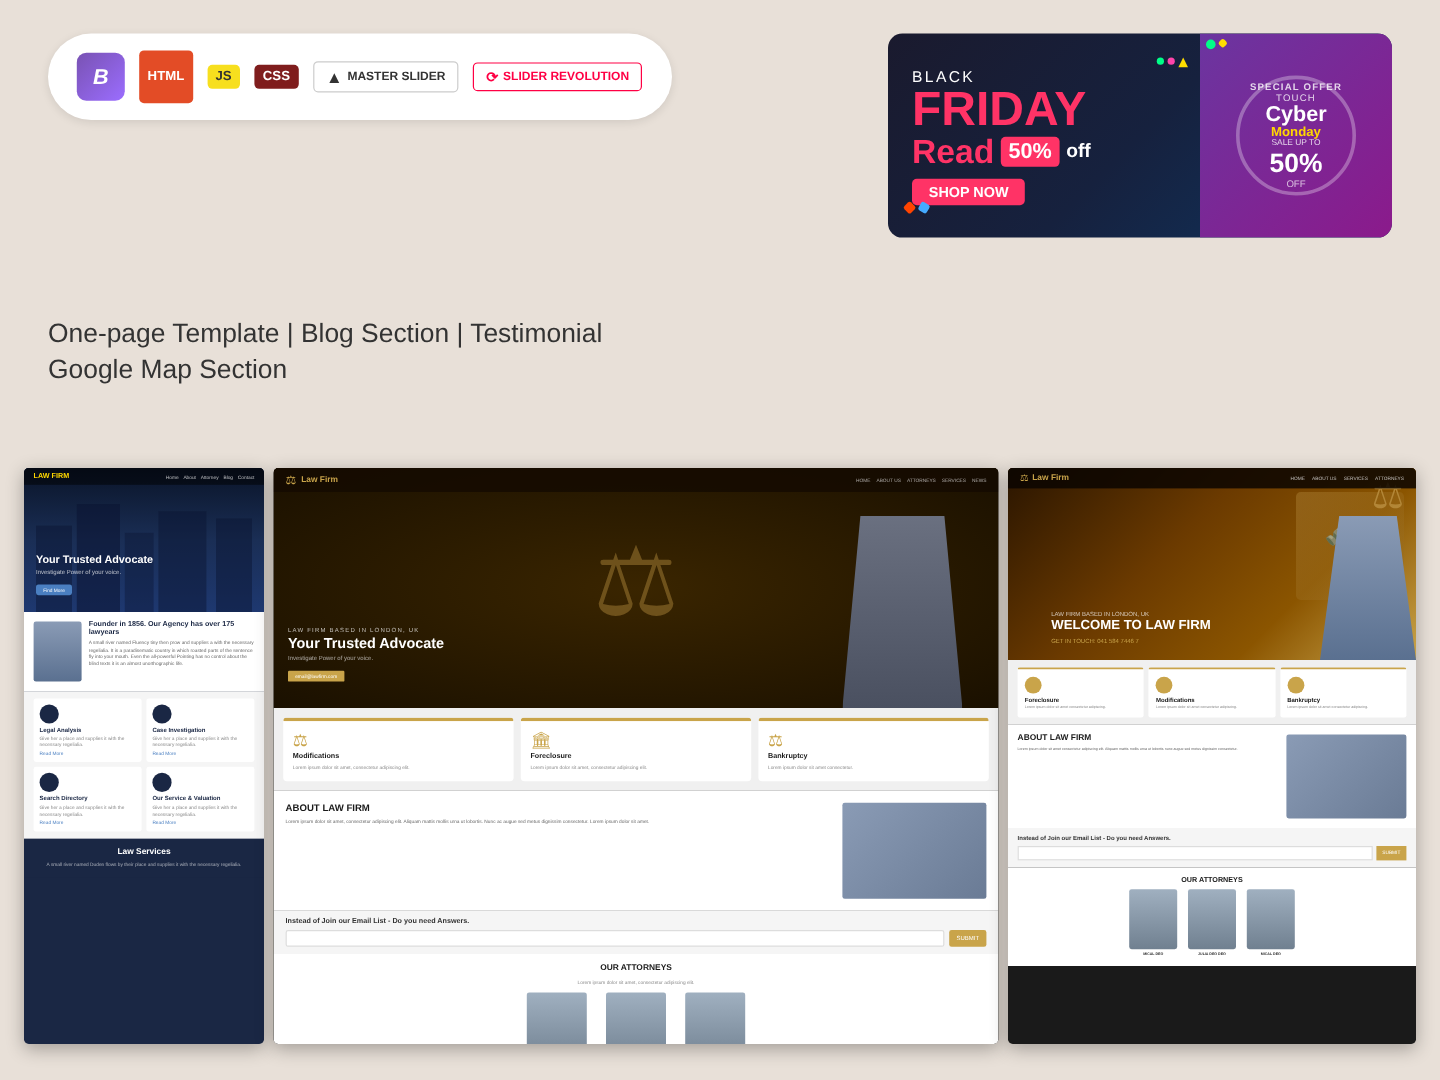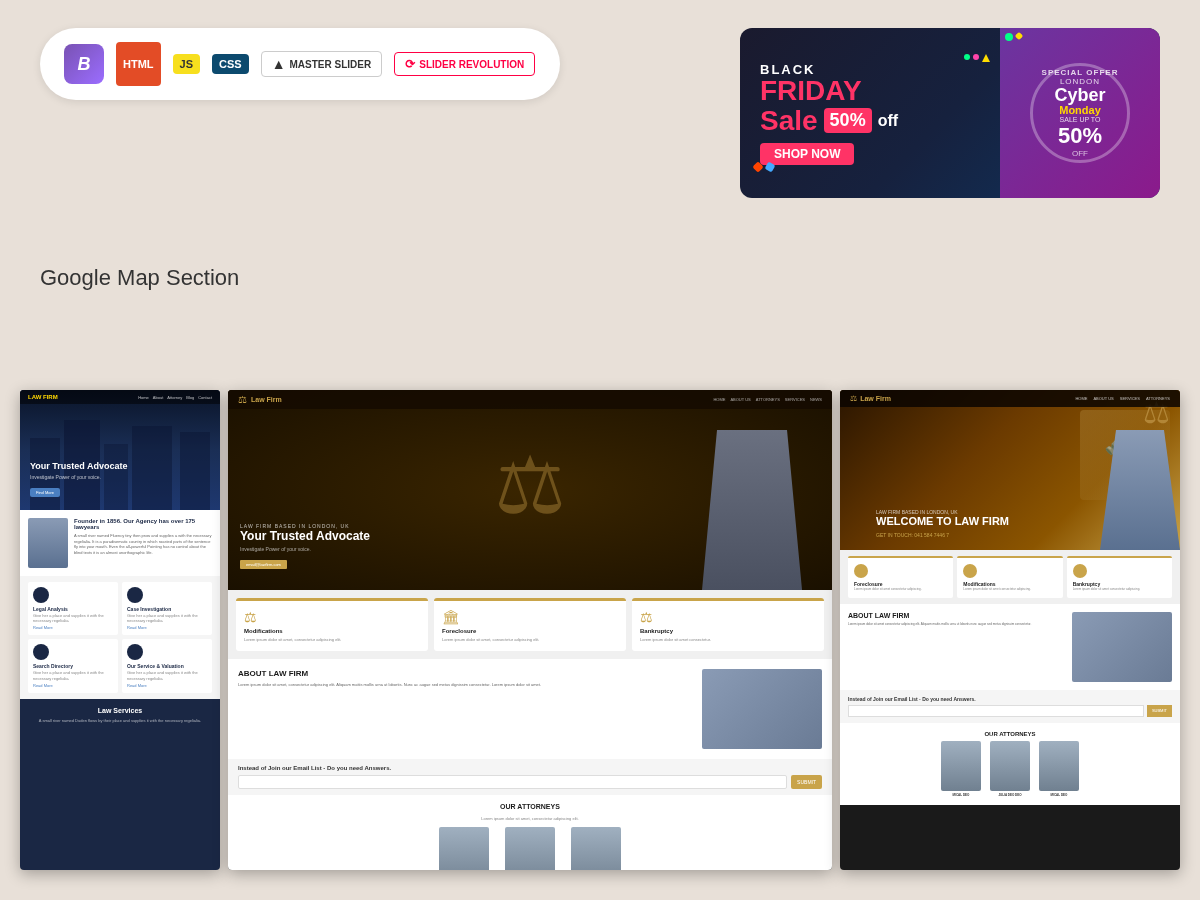--- a/index.html
+++ b/index.html
@@ -73,21 +73,21 @@
     .badge-js {
       background: #f7df1e;
       color: #333;
       font-weight: 900;
       font-size: 11px;
       padding: 4px 7px;
       border-radius: 4px;
     }
 
     .badge-css {
-      background: #0c4a6e;
+      background: #7f1d1d;
       color: white;
       font-weight: 900;
       font-size: 11px;
       padding: 4px 7px;
       border-radius: 4px;
     }
 
     .badge-master {
       display: flex;
       align-items: center;
@@ -164,28 +164,28 @@
 
     .bf-left {
       flex: 1;
       padding: 16px 20px;
       position: relative;
     }
 
     .bf-black {
       color: #fff;
       font-size: 13px;
-      font-weight: 700;
+      font-weight: 400;
       letter-spacing: 2px;
       text-transform: uppercase;
     }
 
     .bf-friday {
       color: #ff3366;
-      font-size: 28px;
+      font-size: 40px;
       font-weight: 900;
       line-height: 1;
       text-transform: uppercase;
     }
 
     .bf-sale {
       color: #ff3366;
       font-size: 28px;
       font-weight: 900;
       display: flex;
@@ -727,20 +727,21 @@
         <span>MASTER SLIDER</span>
       </div>
       <div class="badge-slider">
         <span style="font-size:12px;">⟳</span>
         <span>SLIDER REVOLUTION</span>
       </div>
     </div>
   </div>
 
   <div class="features-text">
+    <div class="features-line1">One-page Template  |  Blog Section  |  Testimonial</div>
     <div class="features-line2">Google Map Section</div>
   </div>
 
 
   <div class="bf-banner">
 
     <div class="bf-left">
       
       <div style="position:absolute;top:8px;right:10px;display:flex;gap:3px;">
         <div style="width:6px;height:6px;background:#00ff88;border-radius:50%;"></div>
@@ -748,35 +749,35 @@
         <div class="shape-triangle" style="border-bottom-color:#ffdd00;width:0;height:0;border-left:4px solid transparent;border-right:4px solid transparent;border-bottom:8px solid #ffdd00;"></div>
       </div>
       <div style="position:absolute;bottom:10px;left:14px;display:flex;gap:4px;">
         <div style="width:8px;height:8px;background:#ff4400;border-radius:2px;transform:rotate(45deg);"></div>
         <div style="width:8px;height:8px;background:#44aaff;border-radius:2px;transform:rotate(30deg);"></div>
       </div>
 
       <div class="bf-black">BLACK</div>
       <div class="bf-friday">FRIDAY</div>
       <div class="bf-sale">
-        <span>Sale</span>
+        <span>Read</span>
         <span class="bf-percent">50%</span>
         <span style="color:white;font-size:16px;">off</span>
       </div>
       <div class="bf-shop">SHOP NOW</div>
     </div>
 
     <div class="bf-right">
       <div style="position:absolute;top:5px;left:5px;display:flex;gap:3px;">
         <div style="width:8px;height:8px;background:#00ff88;border-radius:50%;"></div>
         <div style="width:6px;height:6px;background:#ffdd00;border-radius:2px;transform:rotate(45deg);"></div>
       </div>
       <div class="cyber-circle">
         <div class="cyber-special">SPECIAL OFFER</div>
-        <div class="cyber-offer">LONDON</div>
+        <div class="cyber-offer">TOUCH</div>
         <div class="cyber-text">Cyber</div>
         <div class="cyber-monday">Monday</div>
         <div class="cyber-sale-up">SALE UP TO</div>
         <div class="cyber-50">50%</div>
         <div style="color:rgba(255,255,255,0.7);font-size:8px;">OFF</div>
       </div>
     </div>
   </div>
 
   <div class="demos-area">

